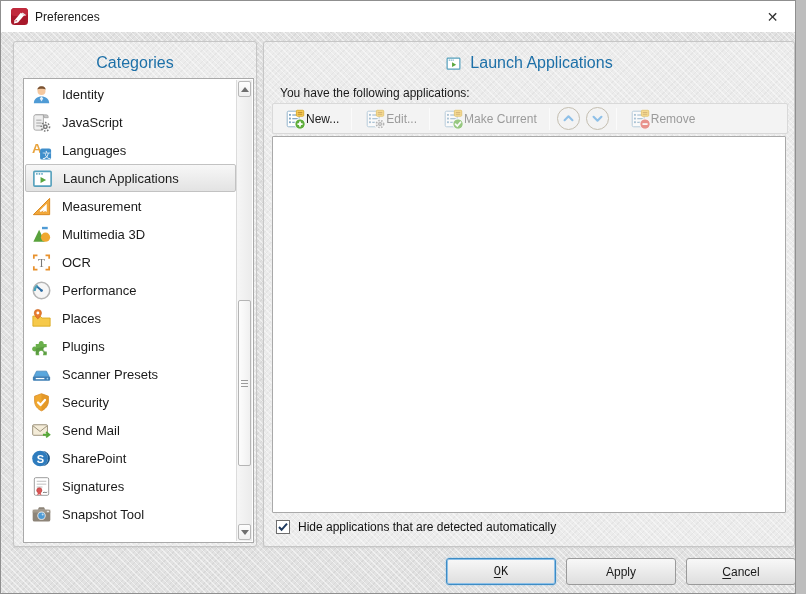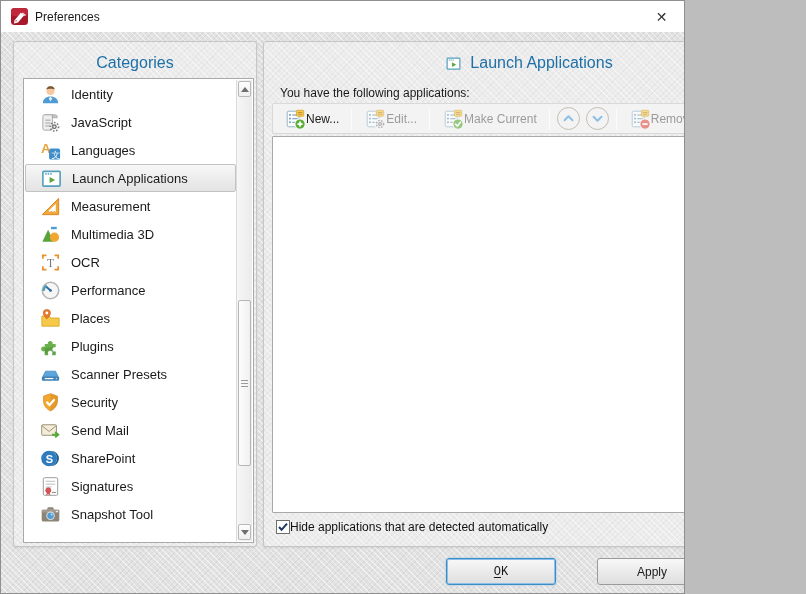--- a/index.html
+++ b/index.html
@@ -1,18 +1,18 @@
 <!DOCTYPE html>
 <html style="--accent: #1d70a8;"><head>
 <meta charset="utf-8">
 <style>
   * { margin:0; padding:0; box-sizing:border-box; }
   html,body { background:#bdbdbd; font-family:"Liberation Sans", sans-serif; }
   .window {
-    position:relative; width:685px; height:594px; background:#fff;
+    position:relative; width:796px; height:594px; background:#fff;
     border:1px solid #8f8f8f; overflow:hidden;
   }
   
   .titlebar { position:absolute; left:0; top:0; right:0; height:31px; background:#ffffff; display:flex; align-items:center; }
   .titlebar .app-icon { width:17px; height:17px; margin-left:10px; display:inline-flex; }
   .titlebar .title { margin-left:7px; font-size:12px; color:#1a1a1a; }
   .close-btn { margin-left:auto; width:45px; height:30px; border:0; background:transparent;
     font-size:14px; color:#333; cursor:pointer; font-family:"DejaVu Sans", sans-serif; }
   
   .body {
@@ -31,21 +31,21 @@
     box-shadow:0 1px 2px rgba(0,0,0,.08);
   }
   #categories-panel { left:12px; top:9px;  width:244px; height:506px; }
   #main-panel       { left:262px; top:9px; width:532px; height:506px; }
   .panel-header { display:flex; align-items:center; justify-content:center; gap:8px;
     padding-top:8px; height:34px; font-size:16px; color:var(--accent,#1d70a8); }
   
   .listbox { position:absolute; background:#fff; border:1px solid #a9a9a9; }
   #category-listbox { left:9px; top:36px; width:231px; height:465px; }
   #category-items { position:absolute; left:1px; top:1px; right:17px; bottom:1px; overflow:hidden; }
-  .cat-row { display:flex; align-items:center; height:28px; padding-left:14px; gap:9px;
+  .cat-row { display:flex; align-items:center; height:28px; padding-left:5px; gap:9px;
     font-size:13px; color:#1a1a1a; cursor:default; }
   .cat-row.selected { background:linear-gradient(#f7f7f7,#e3e3e3); border:1px solid #c2c2c2;
     border-radius:2px; }
   .cat-icon { width:23px; height:23px; display:inline-flex; flex:0 0 auto; }
   
   .vscroll { position:absolute; top:1px; right:1px; bottom:1px; width:16px;
     background:linear-gradient(to right,#f6f6f6,#ebebeb); border-left:1px solid #dcdcdc; }
   .sb-btn { position:absolute; left:1px; width:13px; height:16px;
     background:linear-gradient(#fdfdfd,#efefef); border:1px solid #b8b8b8; border-radius:2px;
     display:flex; align-items:center; justify-content:center; cursor:pointer; }
@@ -65,30 +65,30 @@
     border:1px solid transparent; background:transparent; border-radius:2px;
     font-size:12px; color:#222; cursor:pointer; font-family:inherit; }
   .tb-btn .tb-icon { width:22px; height:22px; display:inline-flex; }
   .tb-btn.disabled { color:#9b9b9b; }
   .tb-btn.disabled .tb-icon { opacity:.62; }
   .tb-sep { width:1px; height:22px; background:#d2d2d2; border-right:1px solid #fbfbfb; margin:0 4px; }
   .circle-btn { width:23px; height:23px; border-radius:50%; border:1px solid #c4beb0;
     background:transparent; display:flex; align-items:center; justify-content:center;
     margin:0 3px; cursor:pointer; padding:0; }
   #apps-list { left:8px; top:94px; width:514px; height:377px; border-radius:1px; }
-  .checkbox-row { position:absolute; left:12px; top:478px; display:flex; align-items:center; gap:0; cursor:pointer; }
+  .checkbox-row { position:absolute; left:12px; top:478px; display:flex; align-items:center; gap:8px; cursor:pointer; }
   .checkbox-box { width:14px; height:14px; background:#fff; border:1px solid #6e6e6e;
     display:flex; align-items:center; justify-content:center; }
   .checkbox-row label { font-size:12px; color:#111; cursor:pointer; }
   
   .footer-btn { position:absolute; top:526px; width:110px; height:27px;
     background:linear-gradient(#f8f8f8,#dedede); border:1px solid #9a9a9a; border-radius:3px;
     font-size:12px; color:#1a1a1a; font-family:inherit; cursor:pointer; }
   #ok-button     { left:445px; border:1px solid #3d8bc4; box-shadow:0 0 0 1px #8cc0e8 inset, 0 0 2px #8cc0e8;font-family:Liberation Mono, monospace; }
-  #apply-button  { left:596px; }
+  #apply-button  { left:565px; }
   #cancel-button { left:685px; }
   .u { text-decoration:underline; text-underline-offset:2px; }
   svg { display:block; width:100%; height:100%; }
 </style>
 </head>
 <body>
 
 <div class="window">
 
   <div class="titlebar">

